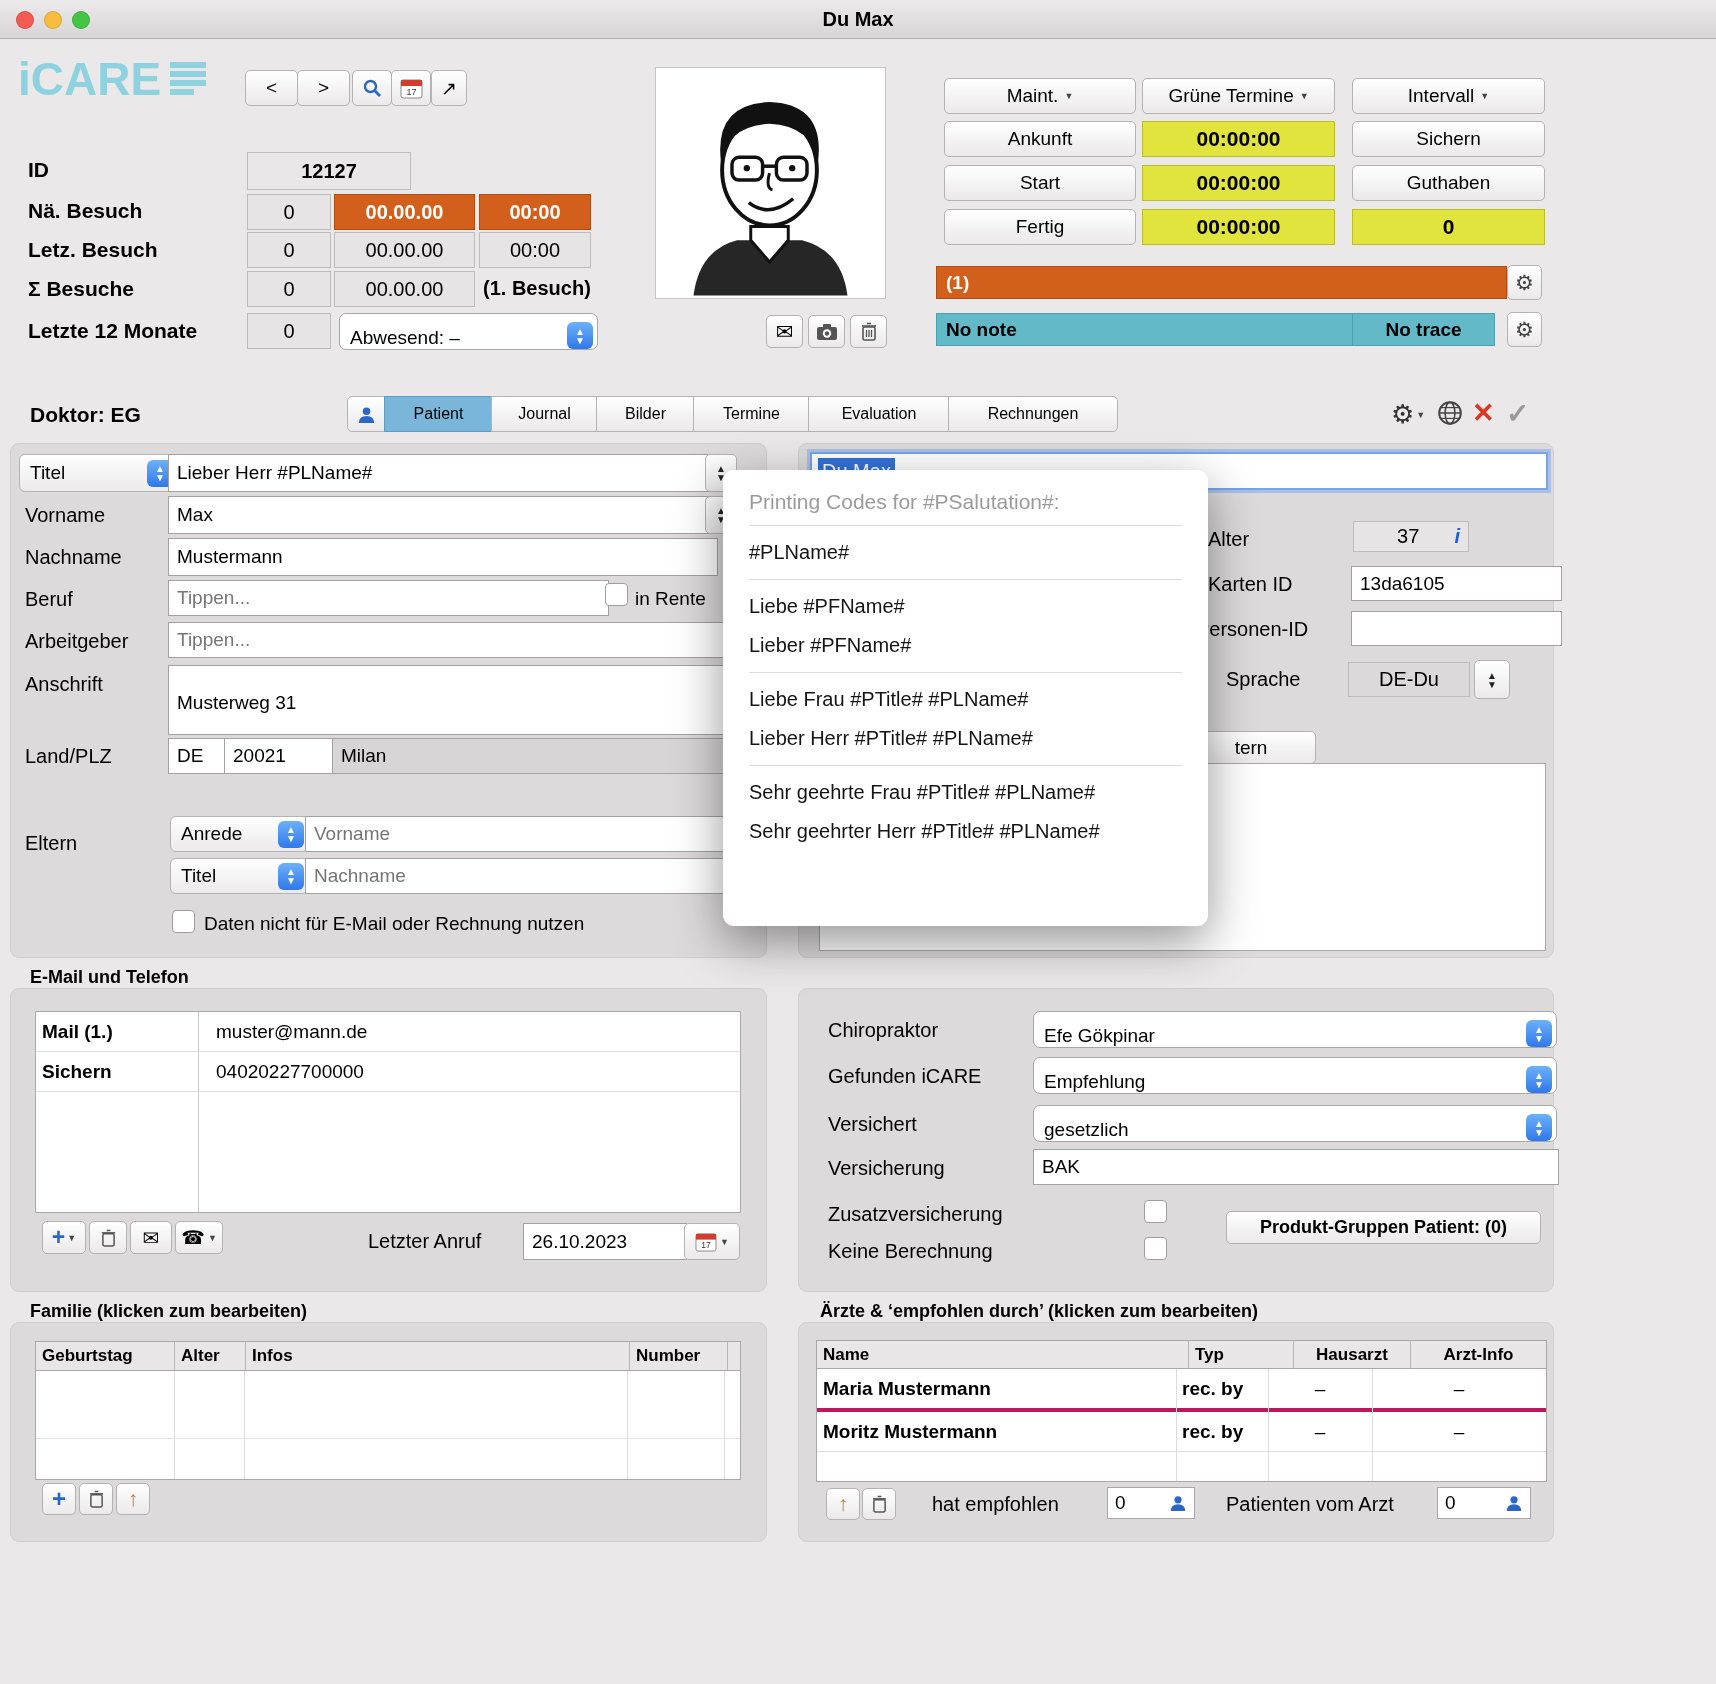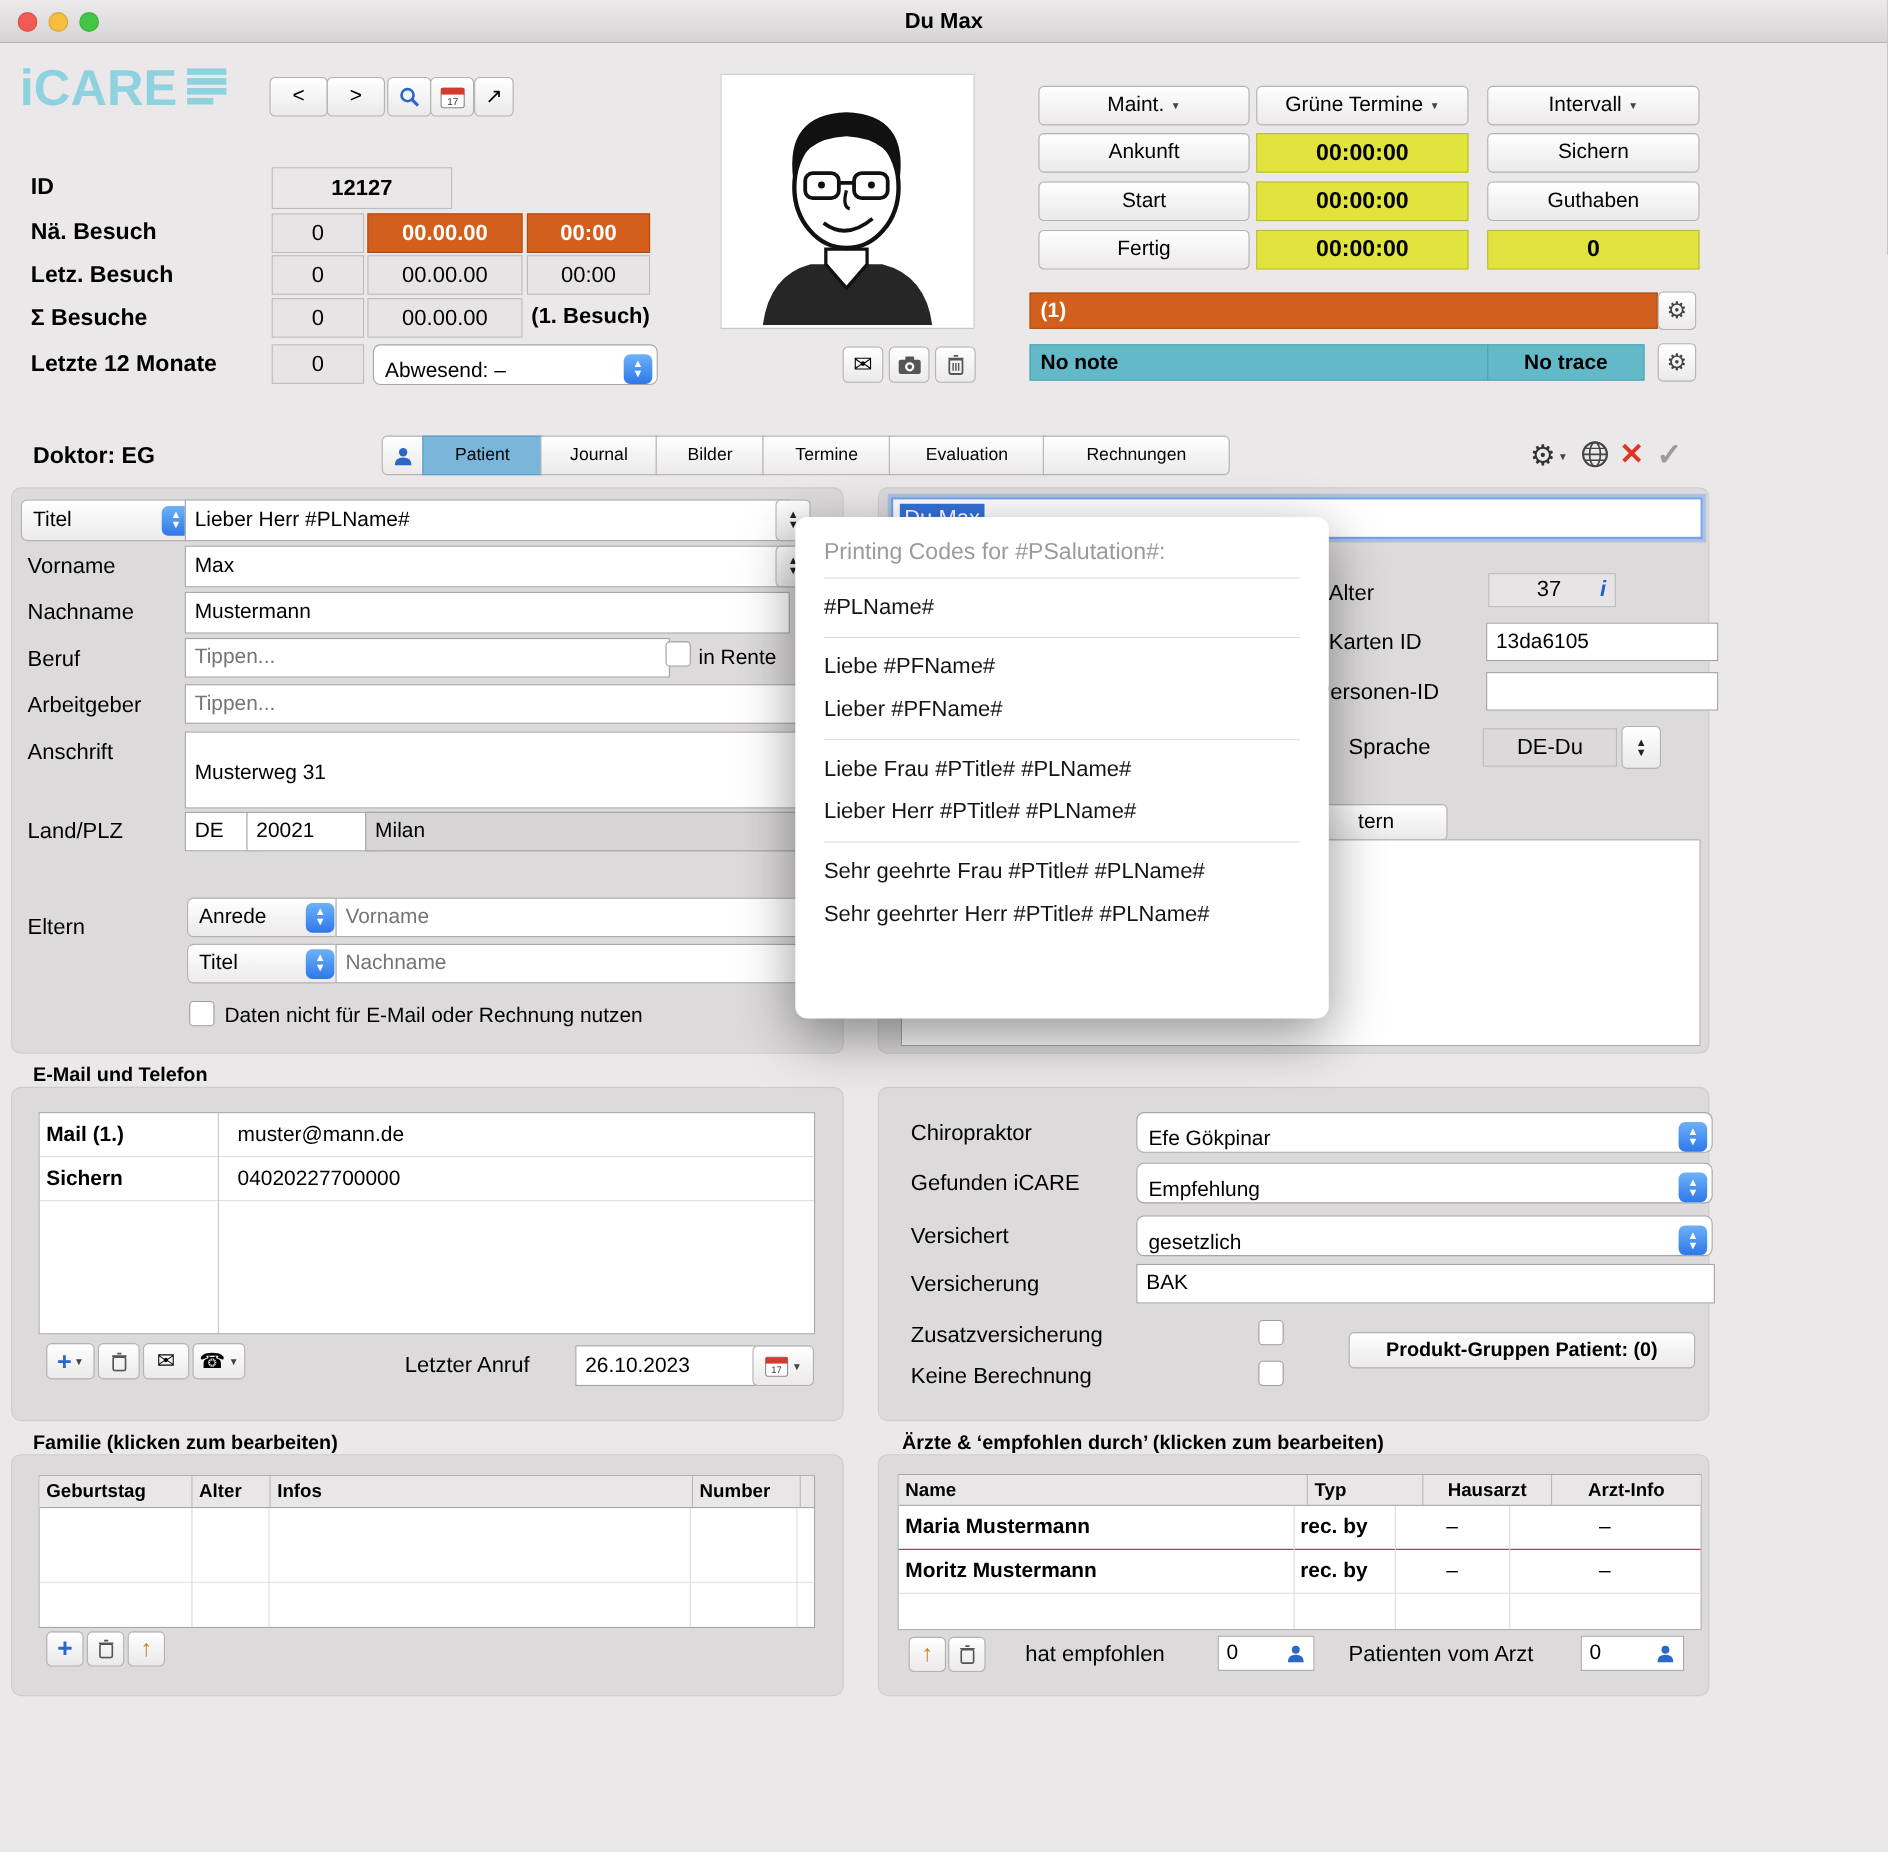--- a/index.html
+++ b/index.html
@@ -436,21 +436,21 @@
 
   <div class="abs slbl" style="left:820px;top:1301px">Ärzte &amp; ‘empfohlen durch’ (klicken zum bearbeiten)</div>
   <div class="panel" style="left:798px;top:1322px;width:754px;height:218px">
     <div class="abs" style="left:17px;top:17px;width:731px;height:142px;background:#fff;border:1px solid #a9a7a7;box-sizing:border-box">
       <div style="display:flex;background:#e8e6e6;border-bottom:1px solid #a9a7a7;height:28px;align-items:center;box-sizing:border-box">
         <div class="hdrcell" style="width:359px">Name</div>
         <div class="hdrcell" style="width:92px">Typ</div>
         <div class="hdrcell" style="width:104px;text-align:center">Hausarzt</div>
         <div class="hdrcell" style="flex:1;border-right:0;text-align:center">Arzt-Info</div>
       </div>
-      <div style="display:flex;border-bottom:1px solid #be185d;height:39px;align-items:center">
+      <div style="display:flex;border-bottom:4px solid #be185d;height:39px;align-items:center">
         <div class="rowcell bold" style="width:359px;box-sizing:border-box">Maria Mustermann</div>
         <div class="rowcell bold" style="width:92px;box-sizing:border-box">rec. by</div>
         <div class="rowcell" style="width:104px;text-align:center;box-sizing:border-box">–</div>
         <div class="rowcell" style="flex:1;text-align:center">–</div>
       </div>
       <div style="display:flex;border-bottom:1px solid #e0dede;height:39px;align-items:center">
         <div class="rowcell bold" style="width:359px;box-sizing:border-box">Moritz Mustermann</div>
         <div class="rowcell bold" style="width:92px;box-sizing:border-box">rec. by</div>
         <div class="rowcell" style="width:104px;text-align:center;box-sizing:border-box">–</div>
         <div class="rowcell" style="flex:1;text-align:center">–</div>

